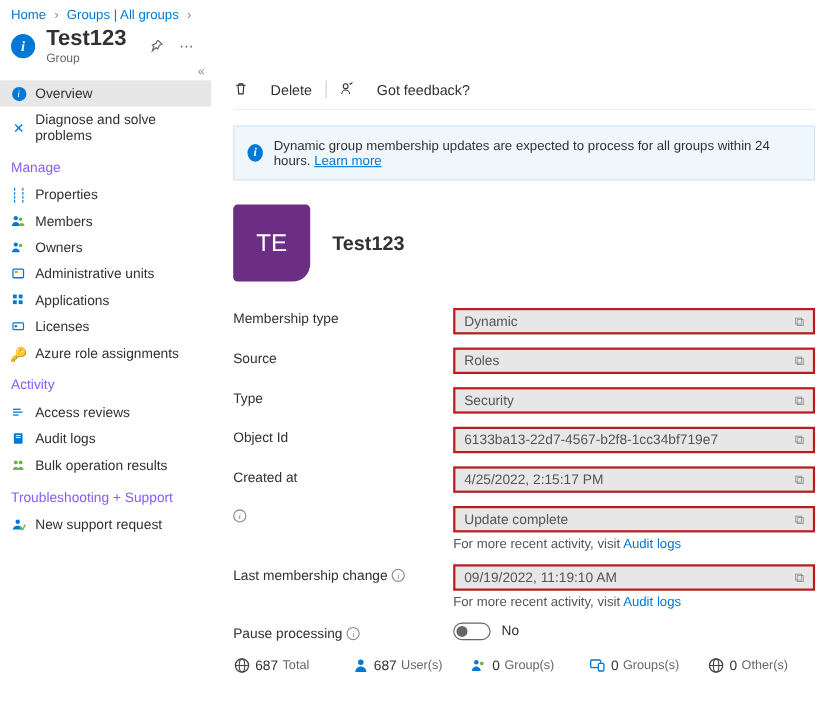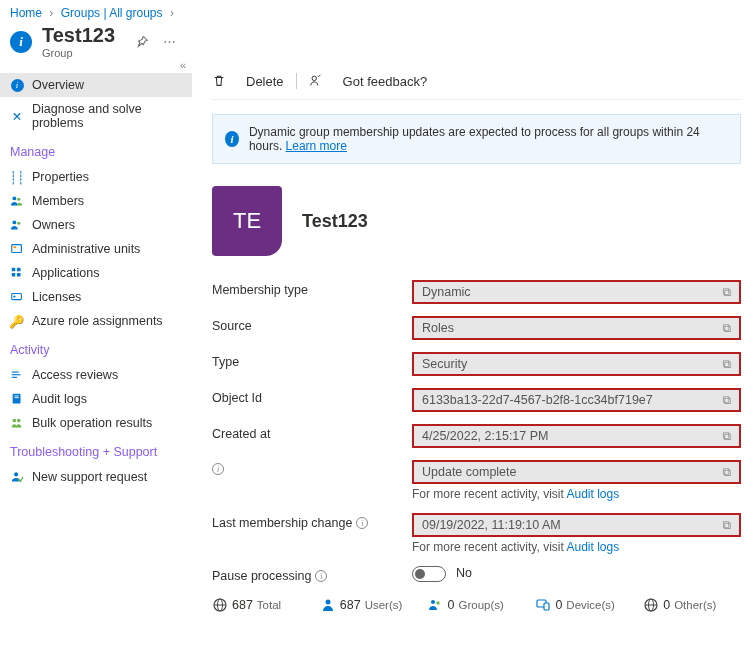--- a/index.html
+++ b/index.html
@@ -373,21 +373,21 @@
         <span class="lab">Group(s)</span>
       </div>
       <div class="stat">
         <span class="stat-icon">
             <svg width="16" height="16" viewBox="0 0 16 16">
               <rect x="2" y="3" width="9" height="7" rx="1" fill="none" stroke="#0078d4" stroke-width="1.2"></rect>
               <rect x="9" y="6" width="5" height="7" rx="1" fill="#fff" stroke="#0078d4" stroke-width="1.2"></rect>
             </svg>
           </span>
         <span>0</span>
-        <span class="lab">Device(s)</span>
+        <span class="lab">Groups(s)</span>
       </div>
       <div class="stat">
         <span class="stat-icon">
             <svg width="16" height="16" viewBox="0 0 16 16">
               <circle cx="8" cy="8" r="6" fill="none" stroke="#444" stroke-width="1.2"></circle>
               <ellipse cx="8" cy="8" rx="2.5" ry="6" fill="none" stroke="#444" stroke-width="1"></ellipse>
               <line x1="2" y1="8" x2="14" y2="8" stroke="#444" stroke-width="1"></line>
             </svg>
           </span>
         <span>0</span>

